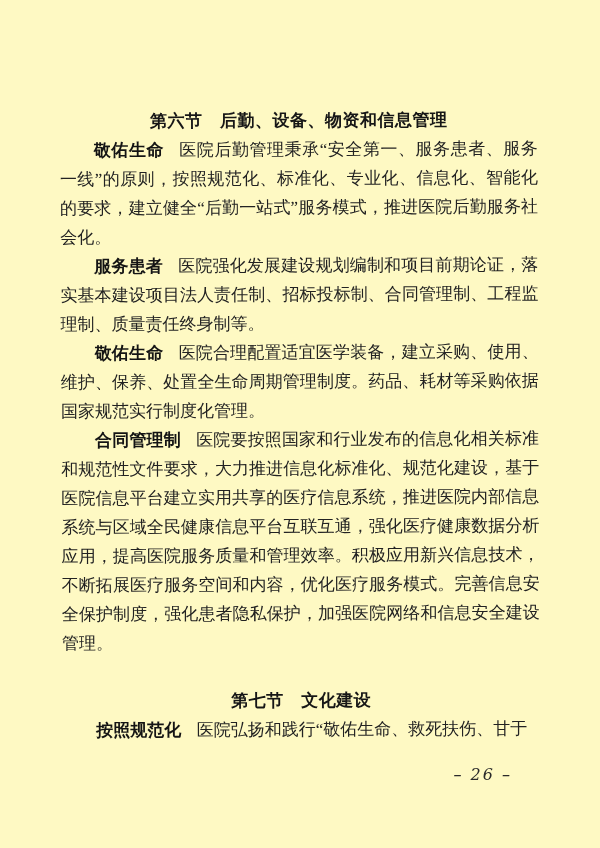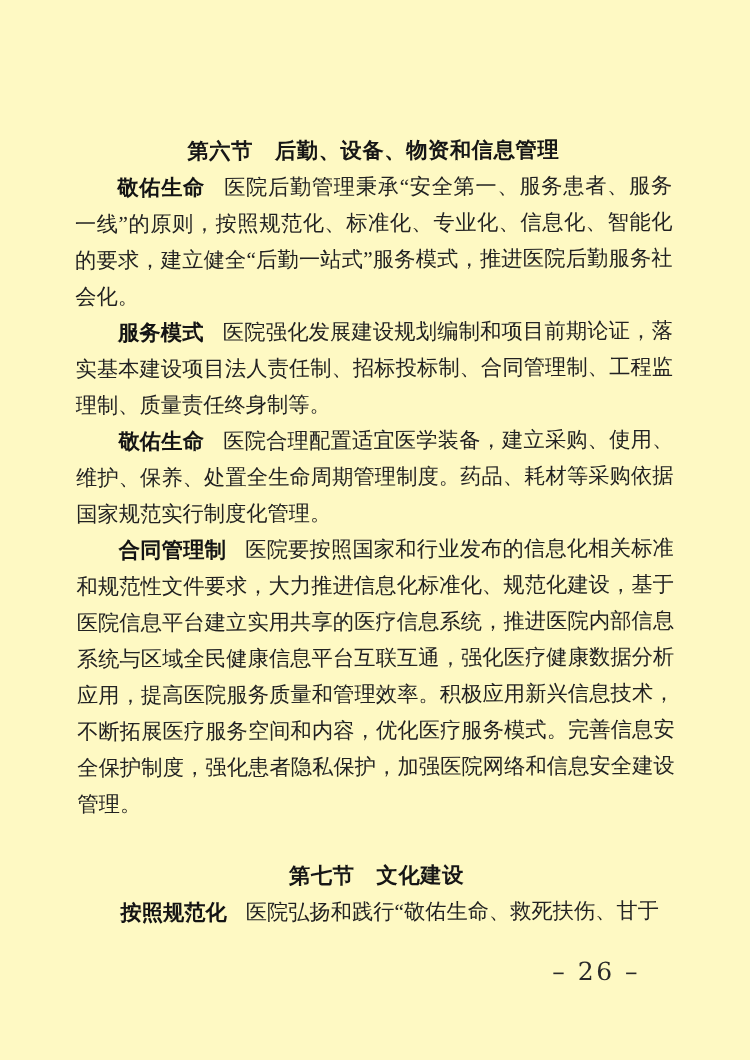--- a/index.html
+++ b/index.html
@@ -47,37 +47,38 @@
   }
   .clause-label {
     font-weight: 700;
     color: #141414;
     margin-right: 0.9em;
   }
   .page-number {
     position: absolute;
     top: 765px;
     right: 88px;
-    font-size: 20px;
+    font-size: 16px;
     letter-spacing: 2px;
     color: #2a2a2a;
     font-family: "DejaVu Serif", "Liberation Serif", serif;
+    font-style: italic;
   }
 </style>
 </head>
 <body>
 
 <div class="page">
   <div class="content">
 
     <h2 class="section-title">第六节　后勤、设备、物资和信息管理</h2>
 
     <p class="clause"><span class="clause-label">敬佑生命</span><span>医院后勤管理秉承“安全第一、服务患者、服务一线”的原则，按照规范化、标准化、专业化、信息化、智能化的要求，建立健全“后勤一站式”服务模式，推进医院后勤服务社会化。</span></p>
 
-    <p class="clause"><span class="clause-label">服务模式</span><span>医院强化发展建设规划编制和项目前期论证，落实基本建设项目法人责任制、招标投标制、合同管理制、工程监理制、质量责任终身制等。</span></p>
+    <p class="clause"><span class="clause-label">服务患者</span><span>医院强化发展建设规划编制和项目前期论证，落实基本建设项目法人责任制、招标投标制、合同管理制、工程监理制、质量责任终身制等。</span></p>
 
     <p class="clause"><span class="clause-label">敬佑生命</span><span>医院合理配置适宜医学装备，建立采购、使用、维护、保养、处置全生命周期管理制度。药品、耗材等采购依据国家规范实行制度化管理。</span></p>
 
     <p class="clause"><span class="clause-label">合同管理制</span><span>医院要按照国家和行业发布的信息化相关标准和规范性文件要求，大力推进信息化标准化、规范化建设，基于医院信息平台建立实用共享的医疗信息系统，推进医院内部信息系统与区域全民健康信息平台互联互通，强化医疗健康数据分析应用，提高医院服务质量和管理效率。积极应用新兴信息技术，不断拓展医疗服务空间和内容，优化医疗服务模式。完善信息安全保护制度，强化患者隐私保护，加强医院网络和信息安全建设管理。</span></p>
 
     <h2 class="section-title second">第七节　文化建设</h2>
 
     <p class="clause"><span class="clause-label">按照规范化</span><span>医院弘扬和践行“敬佑生命、救死扶伤、甘于</span></p>
 
   </div>

